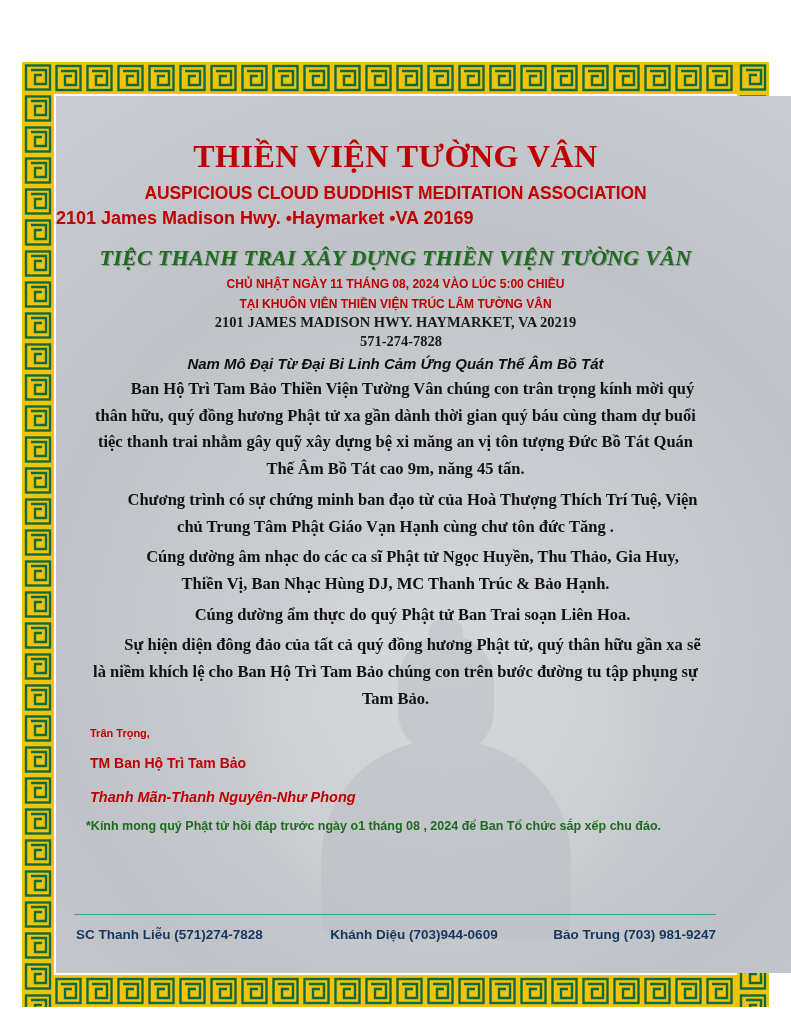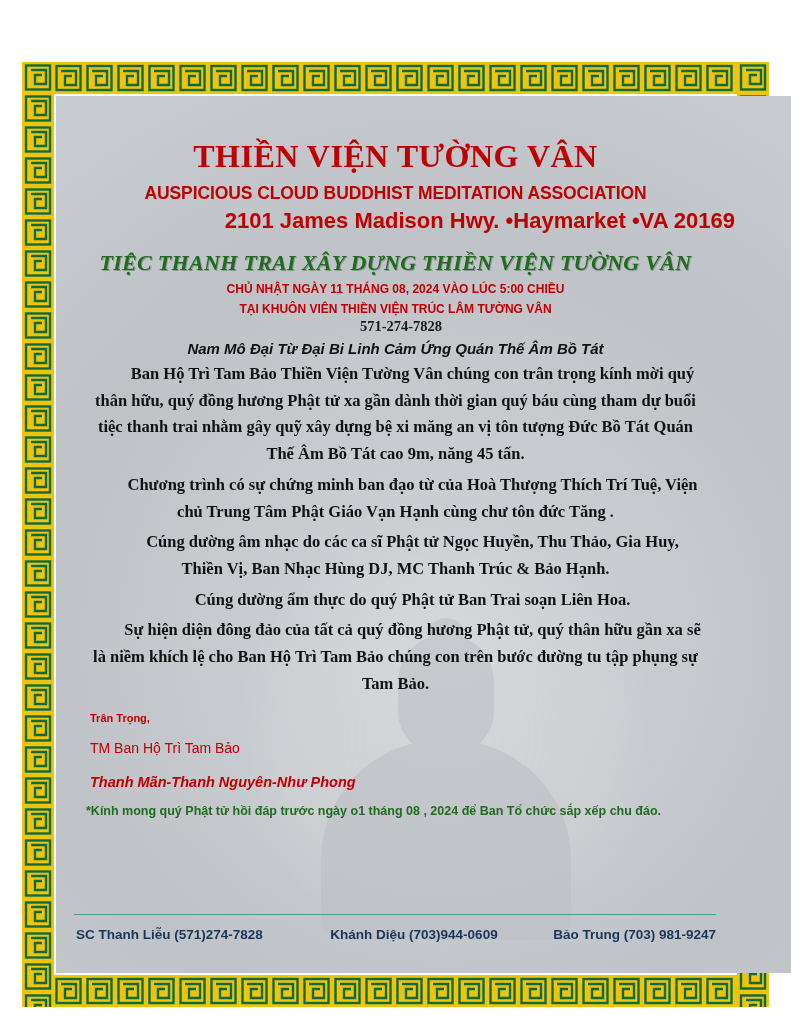--- a/index.html
+++ b/index.html
@@ -146,26 +146,25 @@
     text-align: center;
     font-family: "Liberation Sans", sans-serif;
     font-weight: bold;
     font-size: 17.5px;
     letter-spacing: -0.1px;
     color: #c00000;
   }
 
   .title-addr {
     margin: 4px 0 0 0;
-    text-align: right;
-    font-family: "Liberation Sans", sans-serif;
-    font-weight: bold;
-    font-size: 22px;
-    color: #c00000;
-    padding-left: 24px;
+    text-align: left;
+    font-family: "Liberation Sans", sans-serif;
+    font-weight: bold;
+    font-size: 18px;
+    color: #c00000;
   }
 
   .banner {
     margin: 16px 0 0 0;
     text-align: center;
     font-family: "Liberation Serif", serif;
     font-weight: bold;
     font-style: italic;
     font-size: 22px;
     letter-spacing: 0.3px;
@@ -221,21 +220,21 @@
   .closing {
     margin: 14px 0 0 34px;
     font-family: "Liberation Sans", sans-serif;
     font-weight: bold;
     font-size: 11px;
     color: #c00000;
   }
   .closing2 {
     margin: 16px 0 0 34px;
     font-family: "Liberation Sans", sans-serif;
-    font-weight: normal;
+    font-weight: bold;
     font-size: 14px;
     color: #c00000;
   }
   .signature {
     margin: 18px 0 0 34px;
     font-family: "Liberation Sans", sans-serif;
     font-weight: bold;
     font-style: italic;
     font-size: 14.5px;
     color: #c00000;
@@ -327,20 +326,21 @@
     <div class="doc-body">
 
       <h1 class="title-main">THIỀN VIỆN TƯỜNG VÂN</h1>
       <div class="title-en">AUSPICIOUS CLOUD BUDDHIST MEDITATION ASSOCIATION</div>
       <div class="title-addr">2101 James Madison Hwy. •Haymarket •VA 20169</div>
 
       <div class="banner">TIỆC THANH TRAI XÂY DỰNG THIỀN VIỆN TƯỜNG VÂN</div>
 
       <div class="sub1">CHỦ NHẬT NGÀY 11 THÁNG 08, 2024 VÀO LÚC 5:00 CHIỀU</div>
       <div class="sub1">TẠI KHUÔN VIÊN THIỀN VIỆN TRÚC LÂM TƯỜNG VÂN</div>
+      <div class="sub3">2101 JAMES MADISON HWY. HAYMARKET, VA 20219</div>
       <div class="sub4">571-274-7828</div>
 
       <div class="invocation">Nam Mô Đại Từ Đại Bi Linh Cảm Ứng Quán Thế Âm Bồ Tát</div>
 
       <p class="para">Ban Hộ Trì Tam Bảo Thiền Viện Tường Vân chúng con trân trọng kính mời quý thân hữu, quý đồng hương Phật tử xa gần dành thời gian quý báu cùng tham dự buổi tiệc thanh trai nhằm gây quỹ xây dựng bệ xi măng an vị tôn tượng Đức Bồ Tát Quán Thế Âm Bồ Tát cao 9m, năng 45 tấn.</p>
       <p class="para">Chương trình có sự chứng minh ban đạo từ của Hoà Thượng Thích Trí Tuệ, Viện chủ Trung Tâm Phật Giáo Vạn Hạnh cùng chư tôn đức Tăng .</p>
       <p class="para">Cúng dường âm nhạc do các ca sĩ Phật tử Ngọc Huyền, Thu Thảo, Gia Huy, Thiền Vị, Ban Nhạc Hùng DJ,  MC Thanh Trúc &amp;  Bảo Hạnh.</p>
       <p class="para">Cúng dường ẩm thực do quý Phật tử Ban Trai soạn Liên Hoa.</p>
       <p class="para">Sự hiện diện đông đảo của tất cả quý đồng hương Phật tử, quý thân hữu gần xa sẽ là niềm khích lệ cho Ban Hộ Trì Tam Bảo chúng con trên bước đường tu tập phụng sự Tam Bảo.</p>
 

